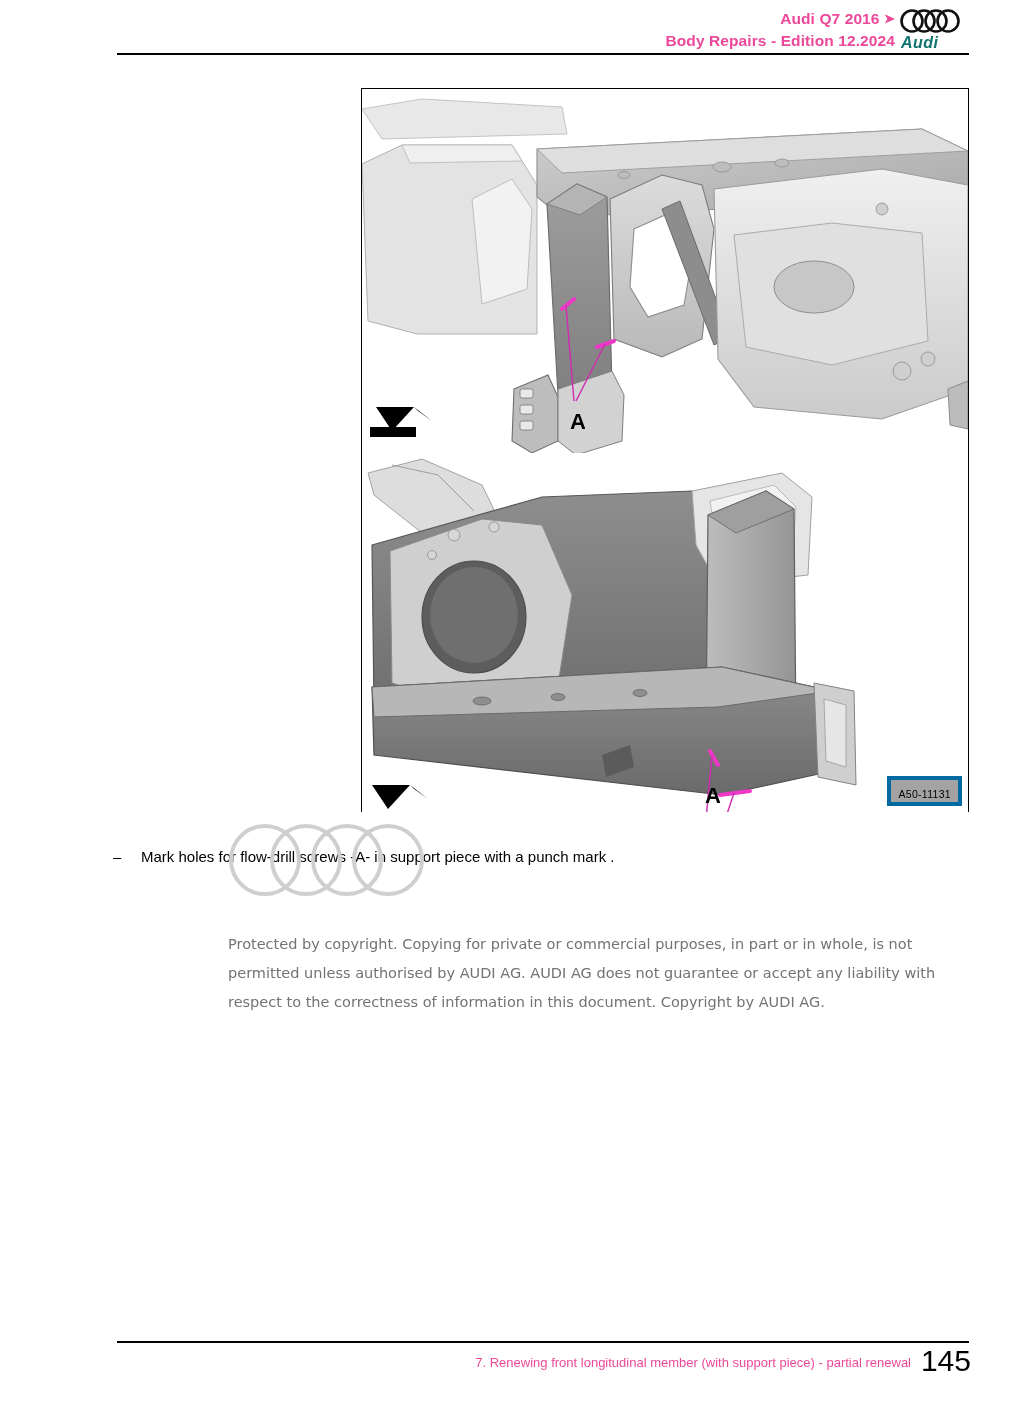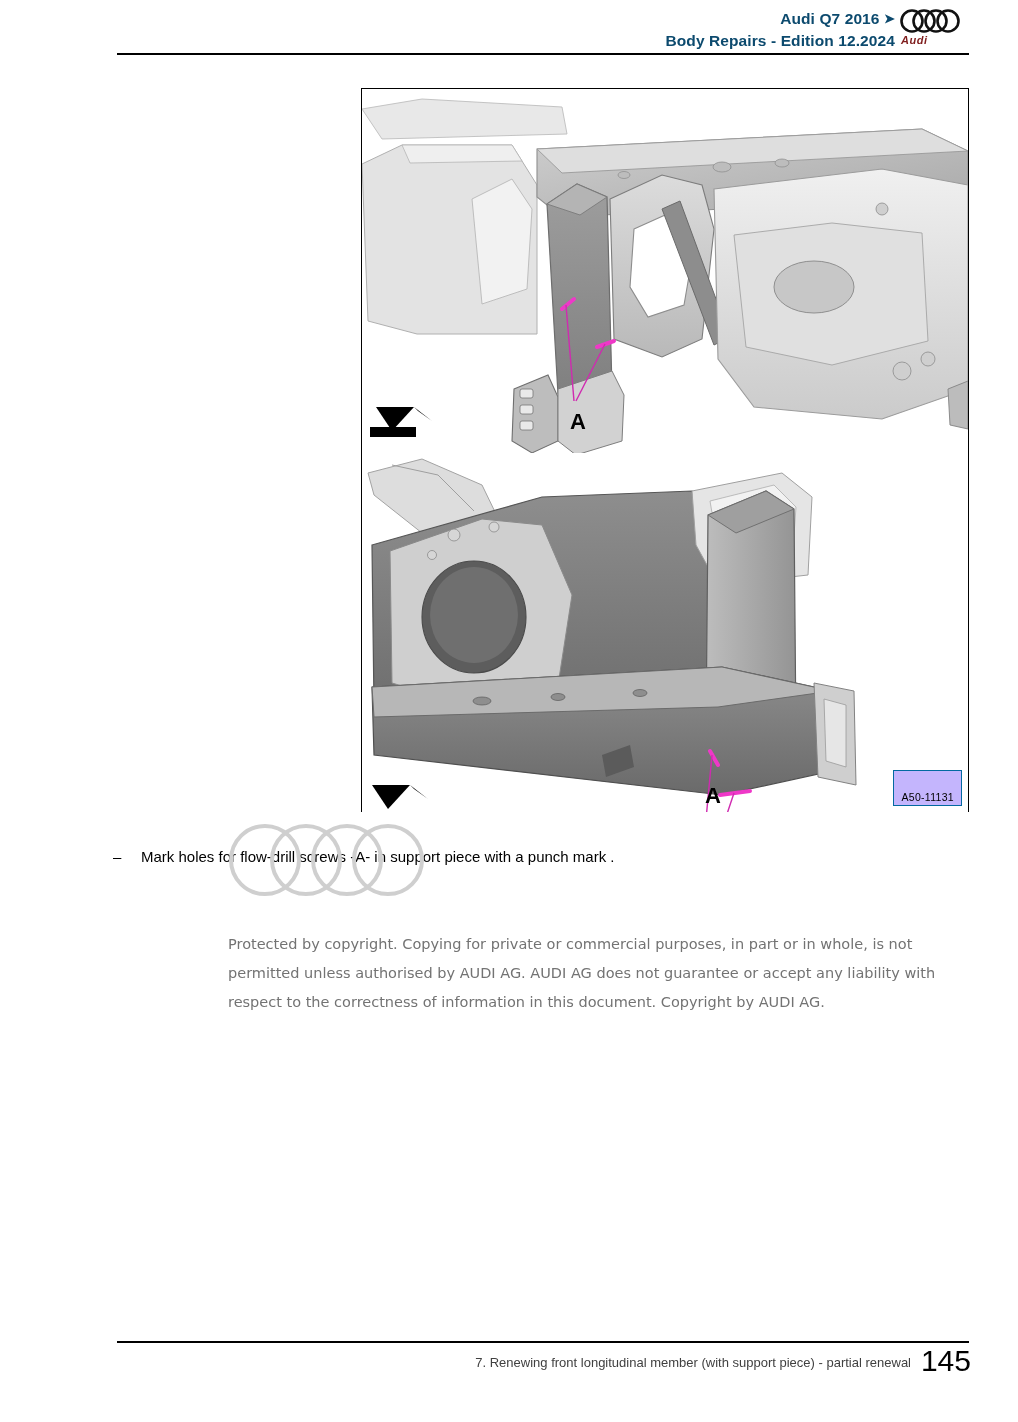--- a/index.html
+++ b/index.html
@@ -25,21 +25,21 @@
     height: 60px;
   }
   .header-text {
     position: absolute;
     right: 123px;
     top: 8px;
     text-align: right;
     font-size: 15.5px;
     line-height: 21px;
     font-weight: bold;
-    color: #0c4a6e;
+    color: #ec4899;
     letter-spacing: 0.1px;
   }
   .header-line1 { white-space: nowrap; }
   .header-line2 { white-space: nowrap; padding-left: 15px; }
   .arrow-glyph {
     font-size: 13px;
     display: inline-block;
     transform: translateY(-1px);
   }
   .header-logo {
@@ -47,25 +47,25 @@
     right: 45px;
     top: 8px;
     width: 74px;
     height: 42px;
   }
   .rings-svg { display: block; }
   .audi-word {
     position: absolute;
     left: 2px;
     top: 26px;
-    font-size: 11px;
+    font-size: 16px;
     font-weight: bold;
     font-style: italic;
     letter-spacing: 0.5px;
-    color: #7f1d1d;
+    color: #0f766e;
   }
   .header-rule {
     position: absolute;
     left: 117px;
     top: 53px;
     width: 852px;
     height: 2px;
     background: #000;
   }
 
@@ -94,24 +94,24 @@
     top: 364px;
     width: 606px;
     height: 2px;
     background: #ffffff;
   }
 
   .imgcode {
     position: absolute;
     right: 6px;
     bottom: 6px;
-    border: 1px solid #0369a1;
-    background: #c4b5fd;
+    border: 4px solid #0369a1;
+    background: #a3a3a3;
     font-size: 10.5px;
-    padding: 20px 7px 2px 7px;
+    padding: 8px 7px 2px 7px;
     letter-spacing: 0.3px;
     font-family: "Liberation Sans", sans-serif;
   }
 
   .callout-A {
     position: absolute;
     font-size: 22px;
     font-weight: bold;
     font-family: "Liberation Sans", sans-serif;
     color: #000;
@@ -164,21 +164,21 @@
     top: 1341px;
     width: 852px;
     height: 2px;
     background: #000;
   }
   .footer-text {
     position: absolute;
     right: 107px;
     top: 1355px;
     font-size: 13px;
-    color: #404040;
+    color: #ec4899;
     white-space: nowrap;
   }
   .page-number {
     position: absolute;
     right: 47px;
     top: 1344px;
     font-size: 30px;
     font-weight: normal;
     color: #000;
   }

